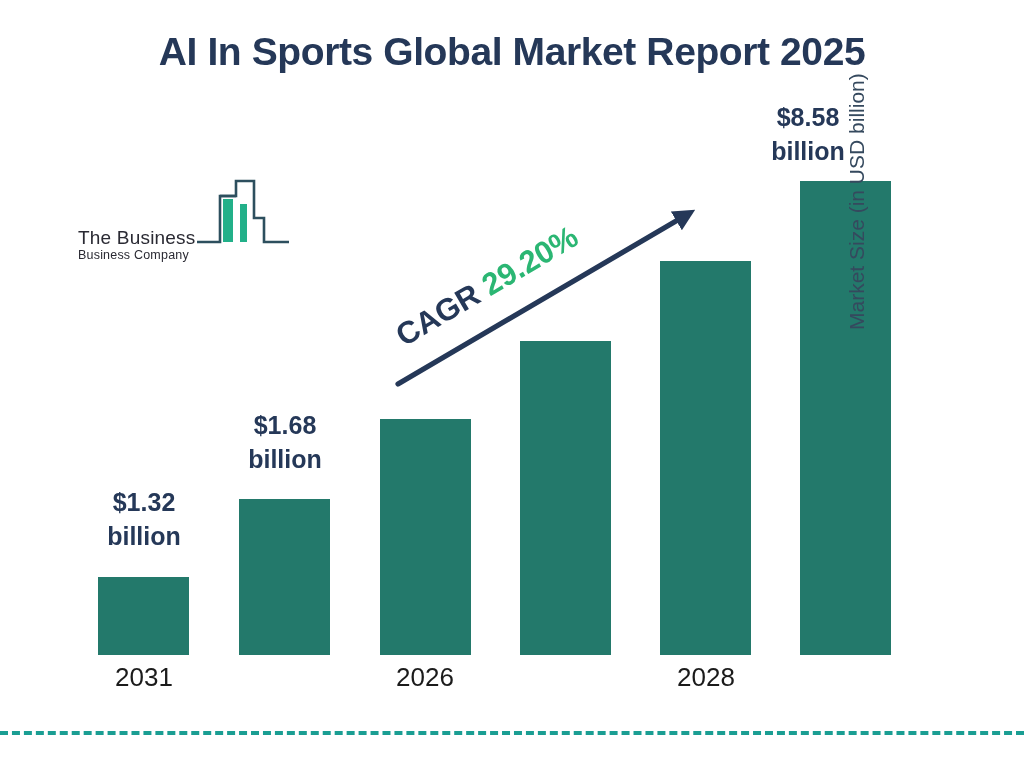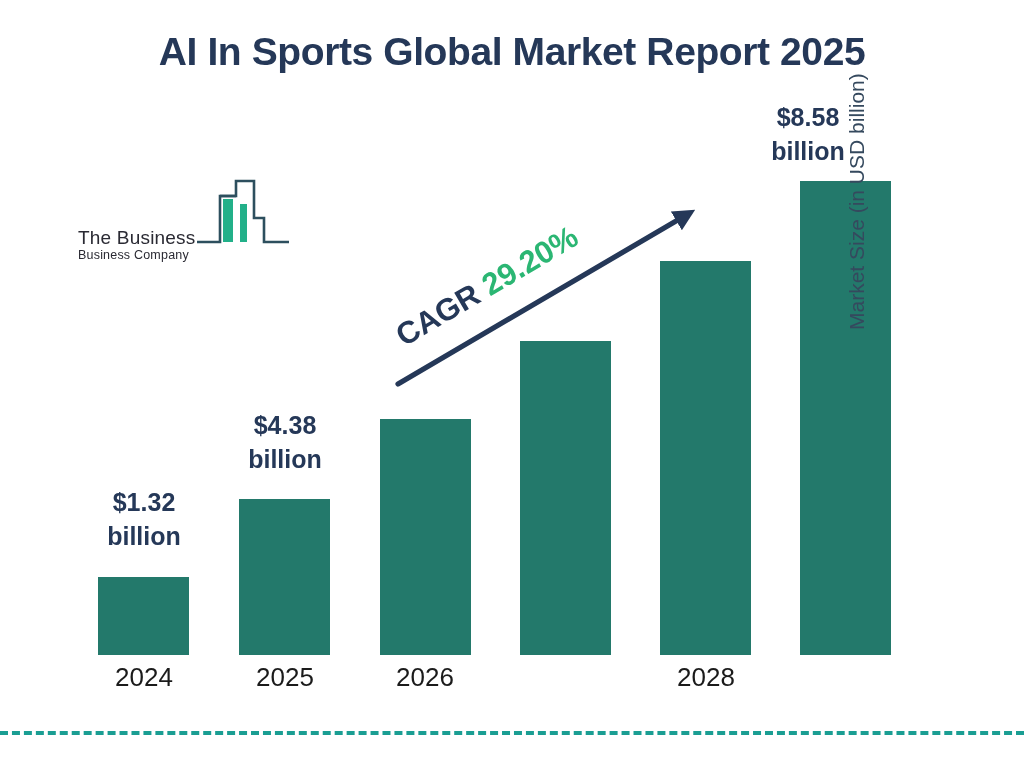--- a/index.html
+++ b/index.html
@@ -181,27 +181,26 @@
 
     <div class="bar" style="left:98px;  top:577px; width:91px; height:78px;"></div>
     <div class="bar" style="left:239px; top:499px; width:91px; height:156px;"></div>
     <div class="bar" style="left:380px; top:419px; width:91px; height:236px;"></div>
     <div class="bar" style="left:520px; top:341px; width:91px; height:314px;"></div>
     <div class="bar" style="left:660px; top:261px; width:91px; height:394px;"></div>
     <div class="bar" style="left:800px; top:181px; width:91px; height:474px;"></div>
 
     <div class="val-label" style="left:84px; top:485px; width:120px;">$1.32
 billion</div>
-    <div class="val-label" style="left:225px; top:408px; width:120px;">$4.38
+    <div class="val-label" style="left:225px; top:408px; width:120px;">$1.68
 billion</div>
     <div class="val-label" style="left:748px; top:100px; width:120px;">$8.58
 billion</div>
 
-    <div class="x-label" style="left:84px;">2024</div>
-    <div class="x-label" style="left:225px;">2025</div>
+    <div class="x-label" style="left:84px;">2031</div>
     <div class="x-label" style="left:365px;">2026</div>
     <div class="x-label" style="left:646px;">2028</div>
 
     <div class="y-axis-title">Market Size (in USD billion)</div>
 
     <div class="cagr-arrow">
       <svg width="340" height="210" viewBox="0 0 340 210" xmlns="http://www.w3.org/2000/svg">
         <defs>
           <marker id="arrowhead" markerWidth="4.2" markerHeight="4.2" refX="2.6" refY="2.1" orient="auto">
             <polygon points="0,0 4.2,2.1 0,4.2" fill="#253858"></polygon>

